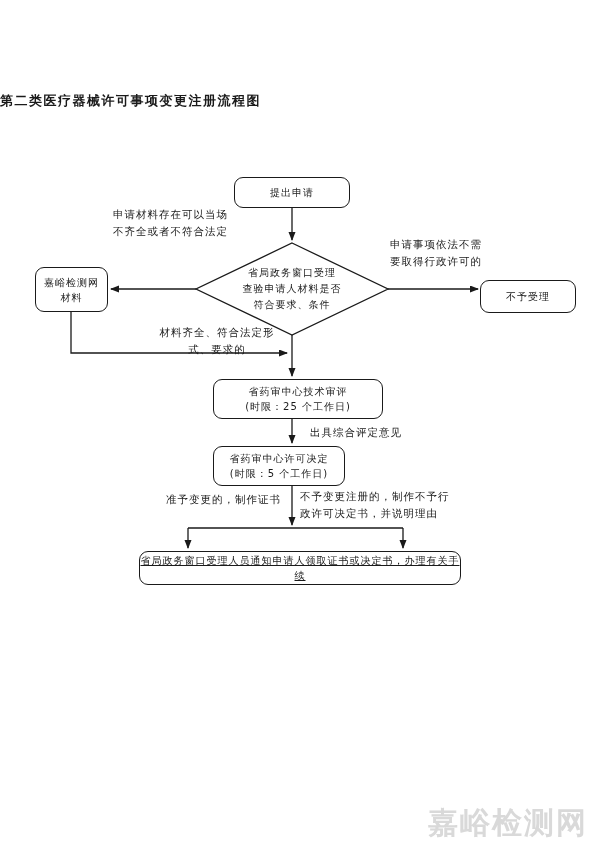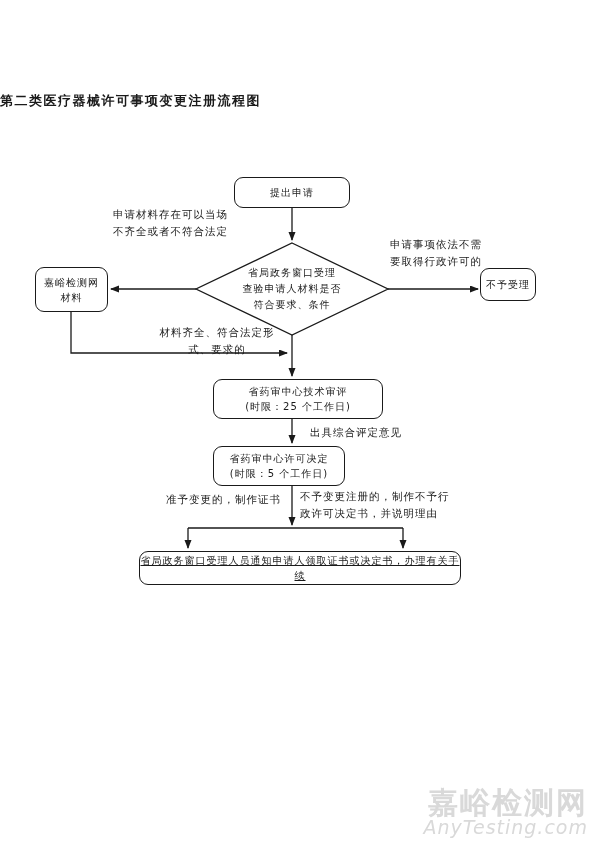--- a/index.html
+++ b/index.html
@@ -89,21 +89,21 @@
   <span class="line" style="display:block;">省局政务窗口受理</span>
   <span class="line" style="display:block;">查验申请人材料是否</span>
   <span class="line" style="display:block;">符合要求、条件</span>
 </div>
 
 <div class="node" style="left:35px;top:267px;width:73px;height:45px;">
   <span class="line">嘉峪检测网</span>
   <span class="line">材料</span>
 </div>
 
-<div class="node" style="left:480px;top:268px;width:56px;height:33px;">
+<div class="node" style="left:480px;top:280px;width:96px;height:33px;">
   <span class="line">不予受理</span>
 </div>
 
 <div class="annot center" style="left:152px;top:324px;width:130px;">
   <span class="line">材料齐全、符合法定形</span>
   <span class="line">式、要求的</span>
 </div>
 
 <div class="node" style="left:213px;top:379px;width:170px;height:40px;">
   <span class="line">省药审中心技术审评</span>
@@ -127,14 +127,13 @@
   <span class="line">不予变更注册的，制作不予行</span>
   <span class="line">政许可决定书，并说明理由</span>
 </div>
 
 <div class="node" style="left:139px;top:551px;width:322px;height:34px;text-decoration:underline;">
   <span class="line">省局政务窗口受理人员通知申请人领取证书或决定书，办理有关手续</span>
 </div>
 
 <div class="watermark">
   <div class="wm-cn">嘉峪检测网</div>
-  <div class="wm-en">AnyTesting.com</div>
 </div>
 
 </body></html>

